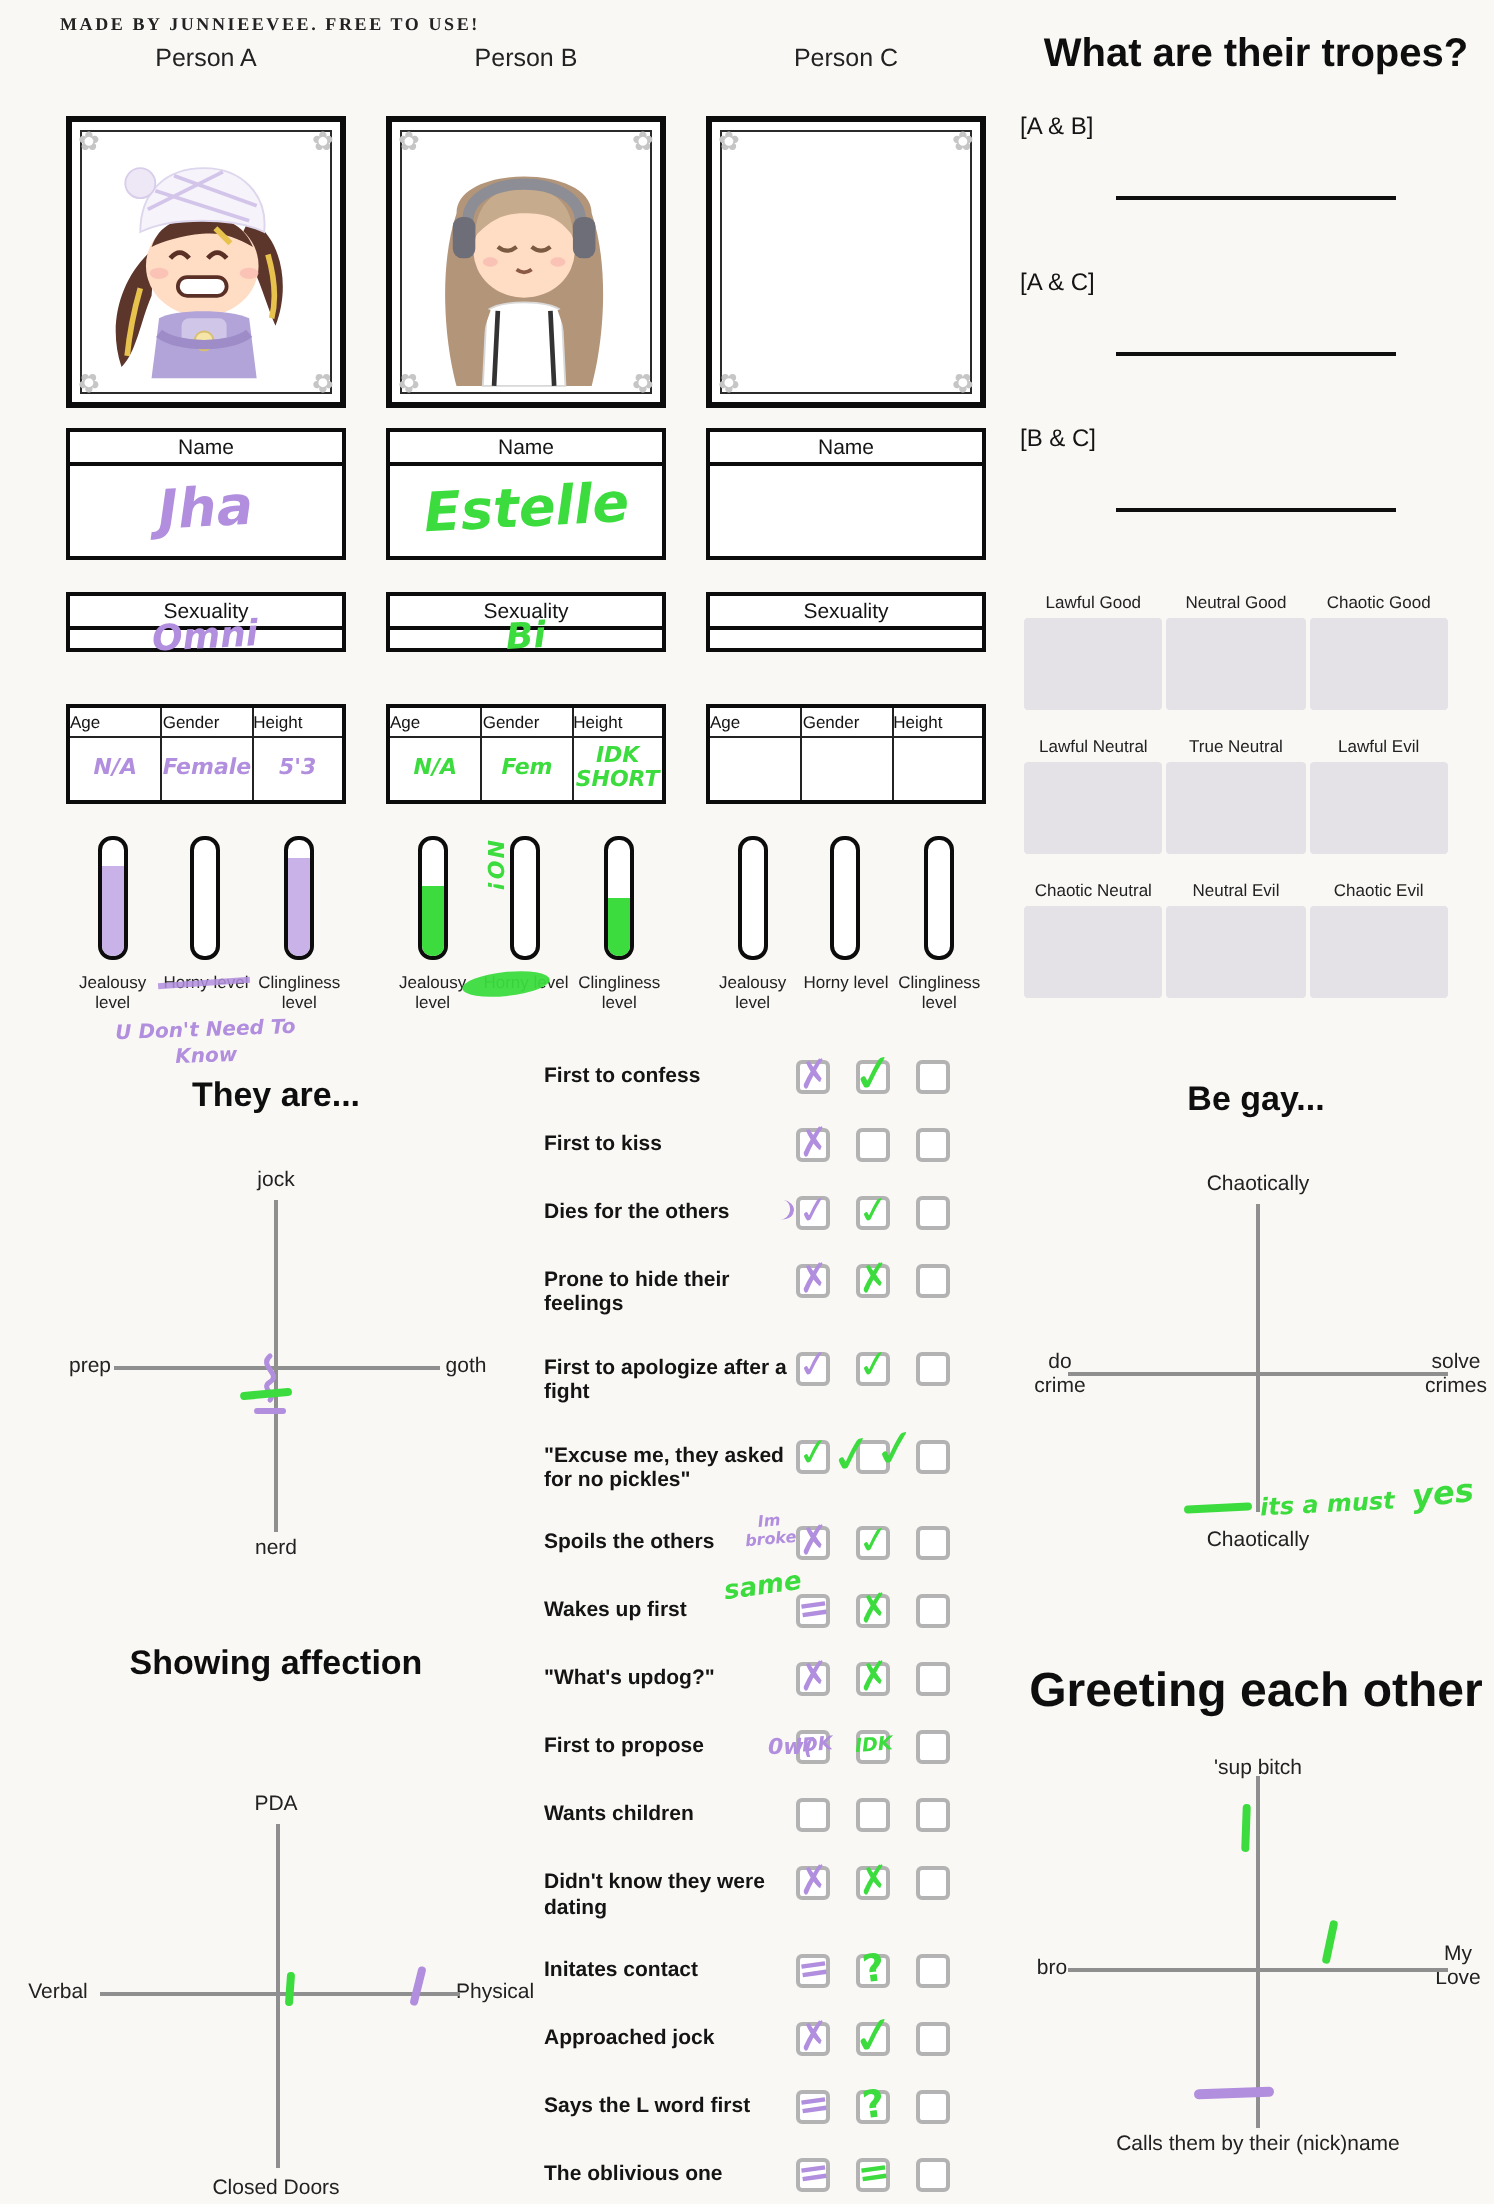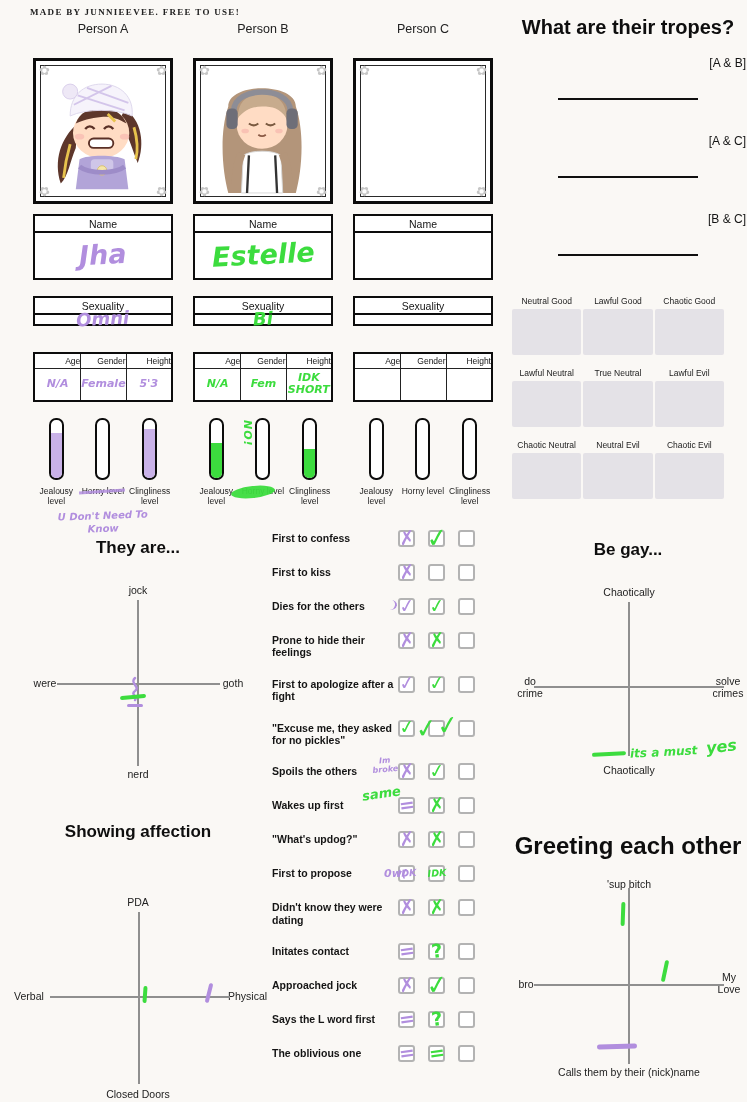--- a/index.html
+++ b/index.html
@@ -29,21 +29,21 @@
 
   .hand{font-family:"DejaVu Sans",sans-serif;font-style:italic;transform:rotate(-3deg)}
   .ink-purple{color:var(--purple)}
   .ink-green{color:var(--green)}
   .hand-name{font-size:27px;font-weight:700}
   .hand-sex{font-size:18px;font-weight:700}
 
   .stats{position:absolute;top:330px;width:140px;height:50px;border:2.5px solid #0c0c0c;background:#fff;display:grid;grid-template-columns:1fr 1fr 1fr}
   .stat-cell{border-left:1px solid #222}
   .stat-cell:first-child{border-left:none}
-  .stat-head{height:15px;border-bottom:1px solid #222;font-size:8.5px;text-align:right;padding-top:2px}
+  .stat-head{height:15px;border-bottom:1px solid #222;font-size:8.5px;text-align:left;padding-top:2px}
   .stat-val{height:30px;display:flex;align-items:center;justify-content:center;font-size:11px;font-weight:700;text-align:center;line-height:1.05;font-family:"DejaVu Sans",sans-serif;font-style:italic}
 
   .bars-row{position:absolute;top:396px;width:140px;display:flex}
   .bar-slot{width:33.33%;display:flex;justify-content:center}
   .bar{width:15px;height:62px;border:2.5px solid #0c0c0c;border-radius:7px;position:relative;overflow:hidden;background:#fff}
   .bar-fill{position:absolute;bottom:0;left:0;right:0}
   .fill-purple{background:var(--purple_fill)}
   .fill-green{background:var(--green)}
   .bar-labels{position:absolute;top:464px;width:140px;display:flex}
   .bar-label{width:33.33%;text-align:center;font-size:8.5px;line-height:1.2;color:#222}
@@ -57,21 +57,21 @@
   .h-bold{position:absolute;text-align:center;font-weight:800;color:#0e0e0e}
   .h-tropes{left:510px;top:16px;width:236px;font-size:20px}
   .h-they{left:30px;top:538px;width:216px;font-size:17px}
   .h-show{left:20px;top:822px;width:236px;font-size:17px}
   .h-gay{left:510px;top:540px;width:236px;font-size:17px}
   .h-greet{left:510px;top:832px;width:236px;font-size:24px}
 
   
   .tropes-pairs{position:absolute;left:510px;top:50px;width:236px}
   .pair{position:relative;height:78px}
-  .pair-label{position:absolute;top:6px;left:0;right:0;text-align:right;font-size:12px}
+  .pair-label{position:absolute;top:6px;left:0;right:0;text-align:left;font-size:12px}
   .pair-line{position:absolute;top:48px;left:48px;width:140px;border-top:2.5px solid #0f0f0f}
 
   
   .alignment-grid{position:absolute;left:512px;top:296px;width:212px;display:grid;grid-template-columns:1fr 1fr 1fr;column-gap:2px;row-gap:13px}
   .al-label{font-size:8.5px;text-align:center;margin-bottom:3px;white-space:nowrap;color:#222}
   .al-box{height:46px;background:var(--cellgray);border-radius:2px}
 
   
   .checklist{position:absolute;left:272px;top:530px;width:216px}
   .cl-row{display:flex;align-items:flex-start;margin-bottom:17px;min-height:17px}
@@ -373,25 +373,25 @@
       <div class="pair-label">[A &amp; C]</div>
       <div class="pair-line"></div>
     </div>
     <div class="pair">
       <div class="pair-label">[B &amp; C]</div>
       <div class="pair-line"></div>
     </div>
   </div>
 <div class="alignment-grid">
     <div>
+      <div class="al-label">Lawful Good</div>
+      <div class="al-box"></div>
+    </div>
+    <div>
       <div class="al-label">Neutral Good</div>
-      <div class="al-box"></div>
-    </div>
-    <div>
-      <div class="al-label">Lawful Good</div>
       <div class="al-box"></div>
     </div>
     <div>
       <div class="al-label">Chaotic Good</div>
       <div class="al-box"></div>
     </div>
     <div>
       <div class="al-label">Lawful Neutral</div>
       <div class="al-box"></div>
     </div>
@@ -414,21 +414,21 @@
     <div>
       <div class="al-label">Chaotic Evil</div>
       <div class="al-box"></div>
     </div>
   </div>
 
 <div class="h-bold h-they">They are...</div>
 <div class="quad q-they">
   <div class="q-label lt">jock</div>
   <div class="q-label lb">nerd</div>
-  <div class="q-label ll">were</div>
+  <div class="q-label ll">prep</div>
   <div class="q-label lr">goth</div>
   <div class="q-vline"></div>
   <div class="q-hline"></div>
   <svg class="abs mk-squiggle" style="left:97px;top:100px" width="14" height="26">
     <path d="M8 2 C2 7 14 11 8 15 C3 18 11 21 8 24" stroke="#b18ede" stroke-width="2.5" fill="none" stroke-linecap="round"></path>
   </svg>
   <div class="tick mk-gdash"></div>
   <div class="tick mk-pdash"></div>
 </div>
 
@@ -583,20 +583,28 @@
         <div class="cl-box">
           <span class="mk ink-purple mk-text">IDK</span>
         </div>
         <div class="cl-box">
           <span class="mk ink-green mk-text">IDK</span>
         </div>
         <div class="cl-box"></div>
       </div>
     </div>
     <div class="cl-row">
+      <div class="cl-label">Wants children</div>
+      <div class="cl-boxes">
+        <div class="cl-box"></div>
+        <div class="cl-box"></div>
+        <div class="cl-box"></div>
+      </div>
+    </div>
+    <div class="cl-row">
       <div class="cl-label">Didn't know they were dating</div>
       <div class="cl-boxes">
         <div class="cl-box">
           <span class="mk ink-purple">✗</span>
         </div>
         <div class="cl-box">
           <span class="mk ink-green">✗</span>
         </div>
         <div class="cl-box"></div>
       </div>

